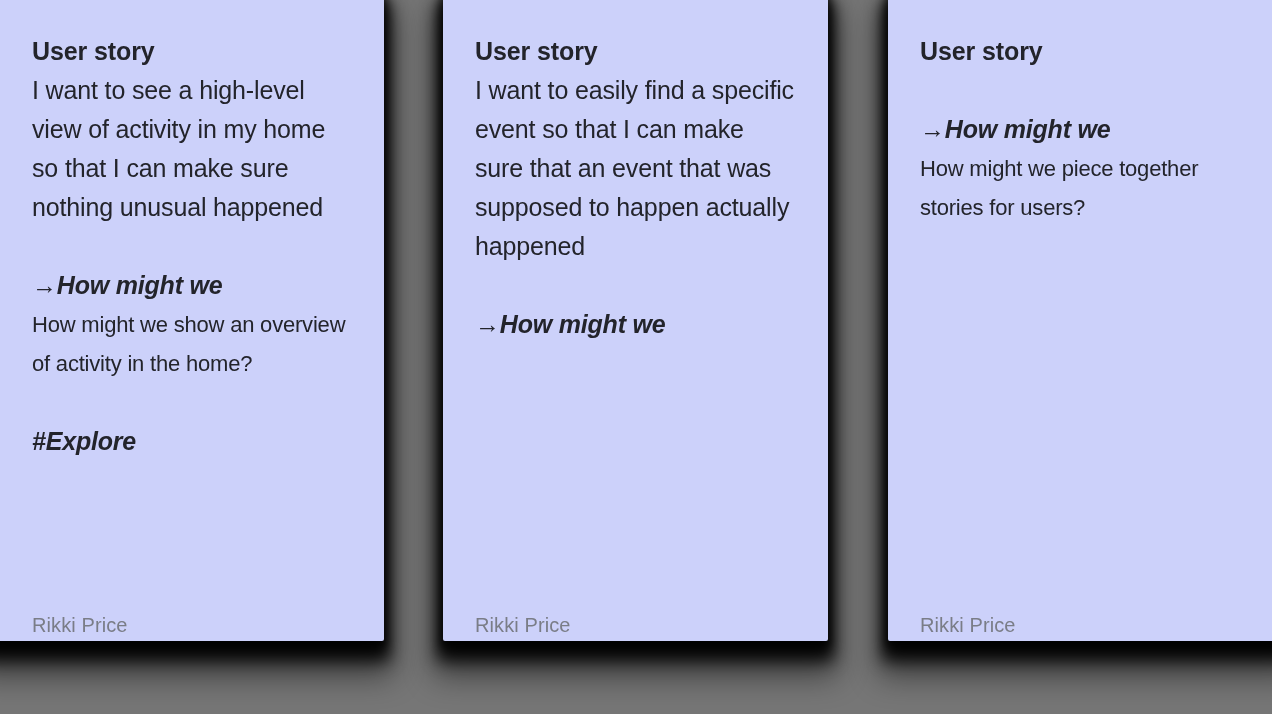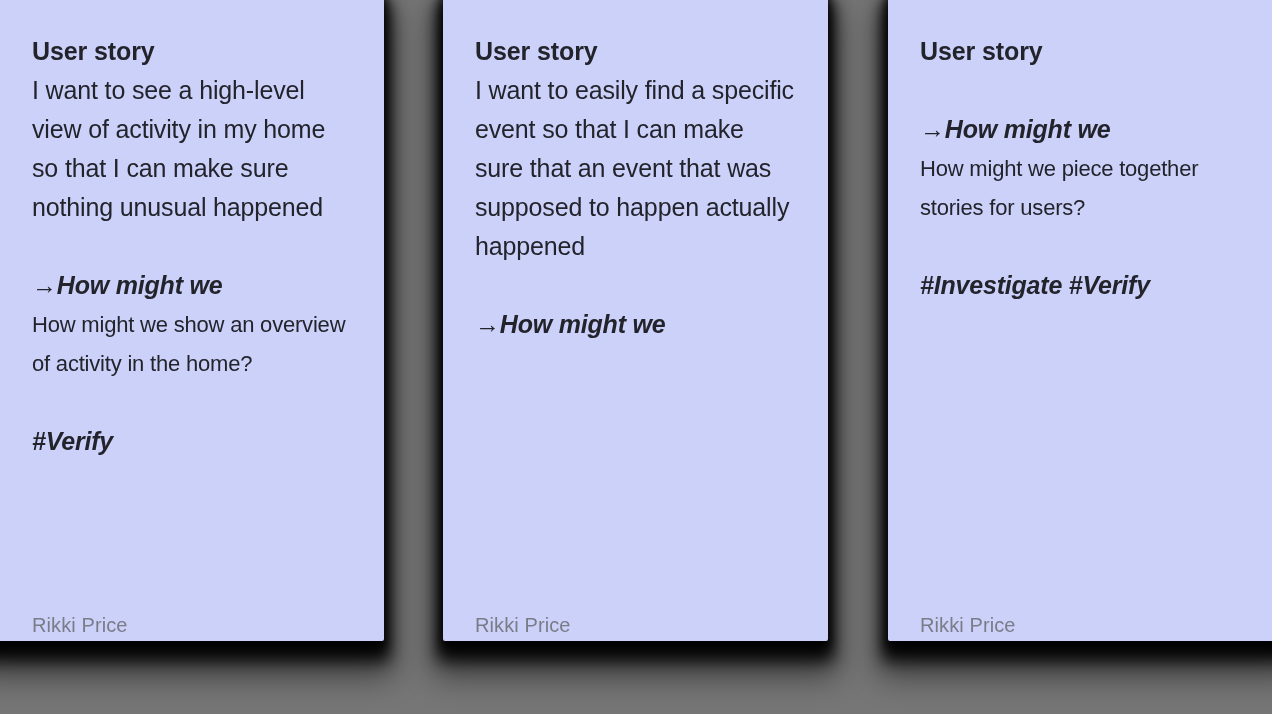--- a/index.html
+++ b/index.html
@@ -114,21 +114,21 @@
 <div id="board">
 
   <div class="sticky-card card-1">
     <div class="card-body">
       <div class="story-label">User story</div>
       <div class="story-text">I want to see a high-level view of activity in my home so that I can make sure nothing unusual happened</div>
       <div class="block-gap"></div>
       <div class="hmw-label"><span class="hmw-arrow">→</span><span>How might we</span></div>
       <div class="hmw-text">How might we show an overview of activity in the home?</div>
       <div class="block-gap"></div>
-      <div class="tags">#Verify</div>
+      <div class="tags">#Explore</div>
     </div>
     <div class="author">Rikki Price</div>
   </div>
 
   <div class="sticky-card card-2">
     <div class="card-body">
       <div class="story-label">User story</div>
       <div class="story-text">I want to easily find a specific event so that I can make sure that an event that was supposed to happen actually happened</div>
       <div class="block-gap"></div>
       <div class="hmw-label"><span class="hmw-arrow">→</span><span>How might we</span></div>
@@ -137,18 +137,17 @@
     <div class="author">Rikki Price</div>
   </div>
 
   <div class="sticky-card card-3">
     <div class="card-body">
       <div class="story-label">User story</div>
       <div class="block-gap"></div>
       <div class="hmw-label"><span class="hmw-arrow">→</span><span>How might we</span></div>
       <div class="hmw-text">How might we piece together stories for users?</div>
       <div class="block-gap"></div>
-      <div class="tags">#Investigate #Verify</div>
     </div>
     <div class="author">Rikki Price</div>
   </div>
 
 </div>
 
 </body></html>

